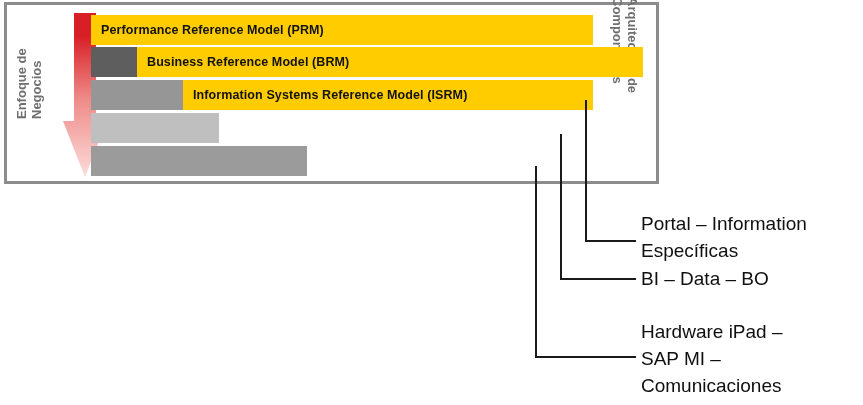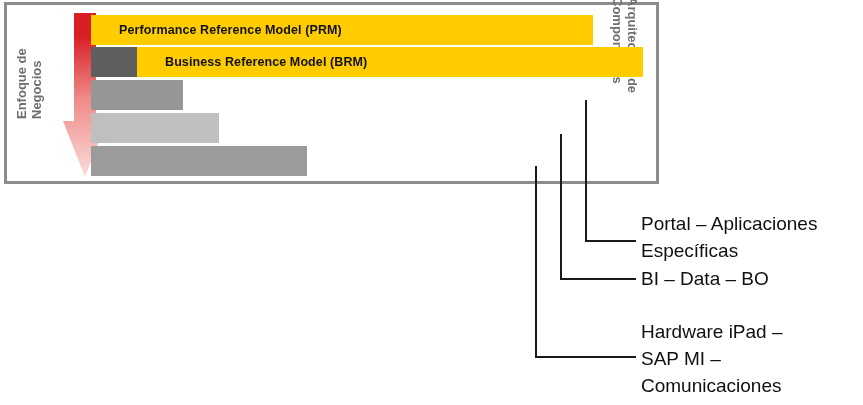--- a/index.html
+++ b/index.html
@@ -79,21 +79,21 @@
     height: 100%;
     background: #FFCC00;
     display: flex;
     align-items: center;
   }
   .bar-label {
     color: #121212;
     font-weight: bold;
     font-size: 12.5px;
     white-space: nowrap;
-    padding-left: 28px;
+    padding-left: 10px;
     letter-spacing: 0.1px;
   }
 
   
   .leader-v {
     position: absolute;
     width: 2px;
     background: #1a1a1a;
   }
   .leader-h {
@@ -142,35 +142,38 @@
         </div>
       </div>
       <div class="row" style="top: 42px; width: 552px;">
         <div class="seg-gray" style="width: 46px; background: rgb(94, 94, 94);"></div>
         <div class="seg-yellow">
           <span class="bar-label">Business Reference Model  (BRM)</span>
         </div>
       </div>
       <div class="row" style="top: 75px; width: 502px;">
         <div class="seg-gray" style="width: 92px; background: rgb(150, 150, 150);"></div>
+        <div class="seg-yellow">
+          <span class="bar-label">Information Systems Reference Model (ISRM)</span>
+        </div>
       </div>
       <div class="row" style="top: 108px; width: 502px;">
         <div class="seg-gray" style="width: 128px; background: rgb(191, 191, 191);"></div>
       </div>
       <div class="row" style="top: 141px; width: 502px;">
         <div class="seg-gray" style="width: 216px; background: rgb(155, 155, 155);"></div>
       </div>
     </div>
 
 </div>
 
 <div id="callouts">
     <div class="leader-v" style="left: 585px; top: 100px; height: 142px;"></div>
     <div class="leader-h" style="left: 585px; top: 240px; width: 51px;"></div>
-    <div class="callout-text" style="left: 641px; top: 210px;">Portal – Aplicaciones
+    <div class="callout-text" style="left: 641px; top: 210px;">Portal – Information
 Específicas</div>
     <div class="leader-v" style="left: 560px; top: 134px; height: 146px;"></div>
     <div class="leader-h" style="left: 560px; top: 278px; width: 76px;"></div>
     <div class="callout-text" style="left: 641px; top: 265px;">BI – Data – BO</div>
     <div class="leader-v" style="left: 535px; top: 166px; height: 192px;"></div>
     <div class="leader-h" style="left: 535px; top: 356px; width: 101px;"></div>
     <div class="callout-text" style="left: 641px; top: 318px;">Hardware iPad –
 SAP MI –
 Comunicaciones</div>
   </div>

